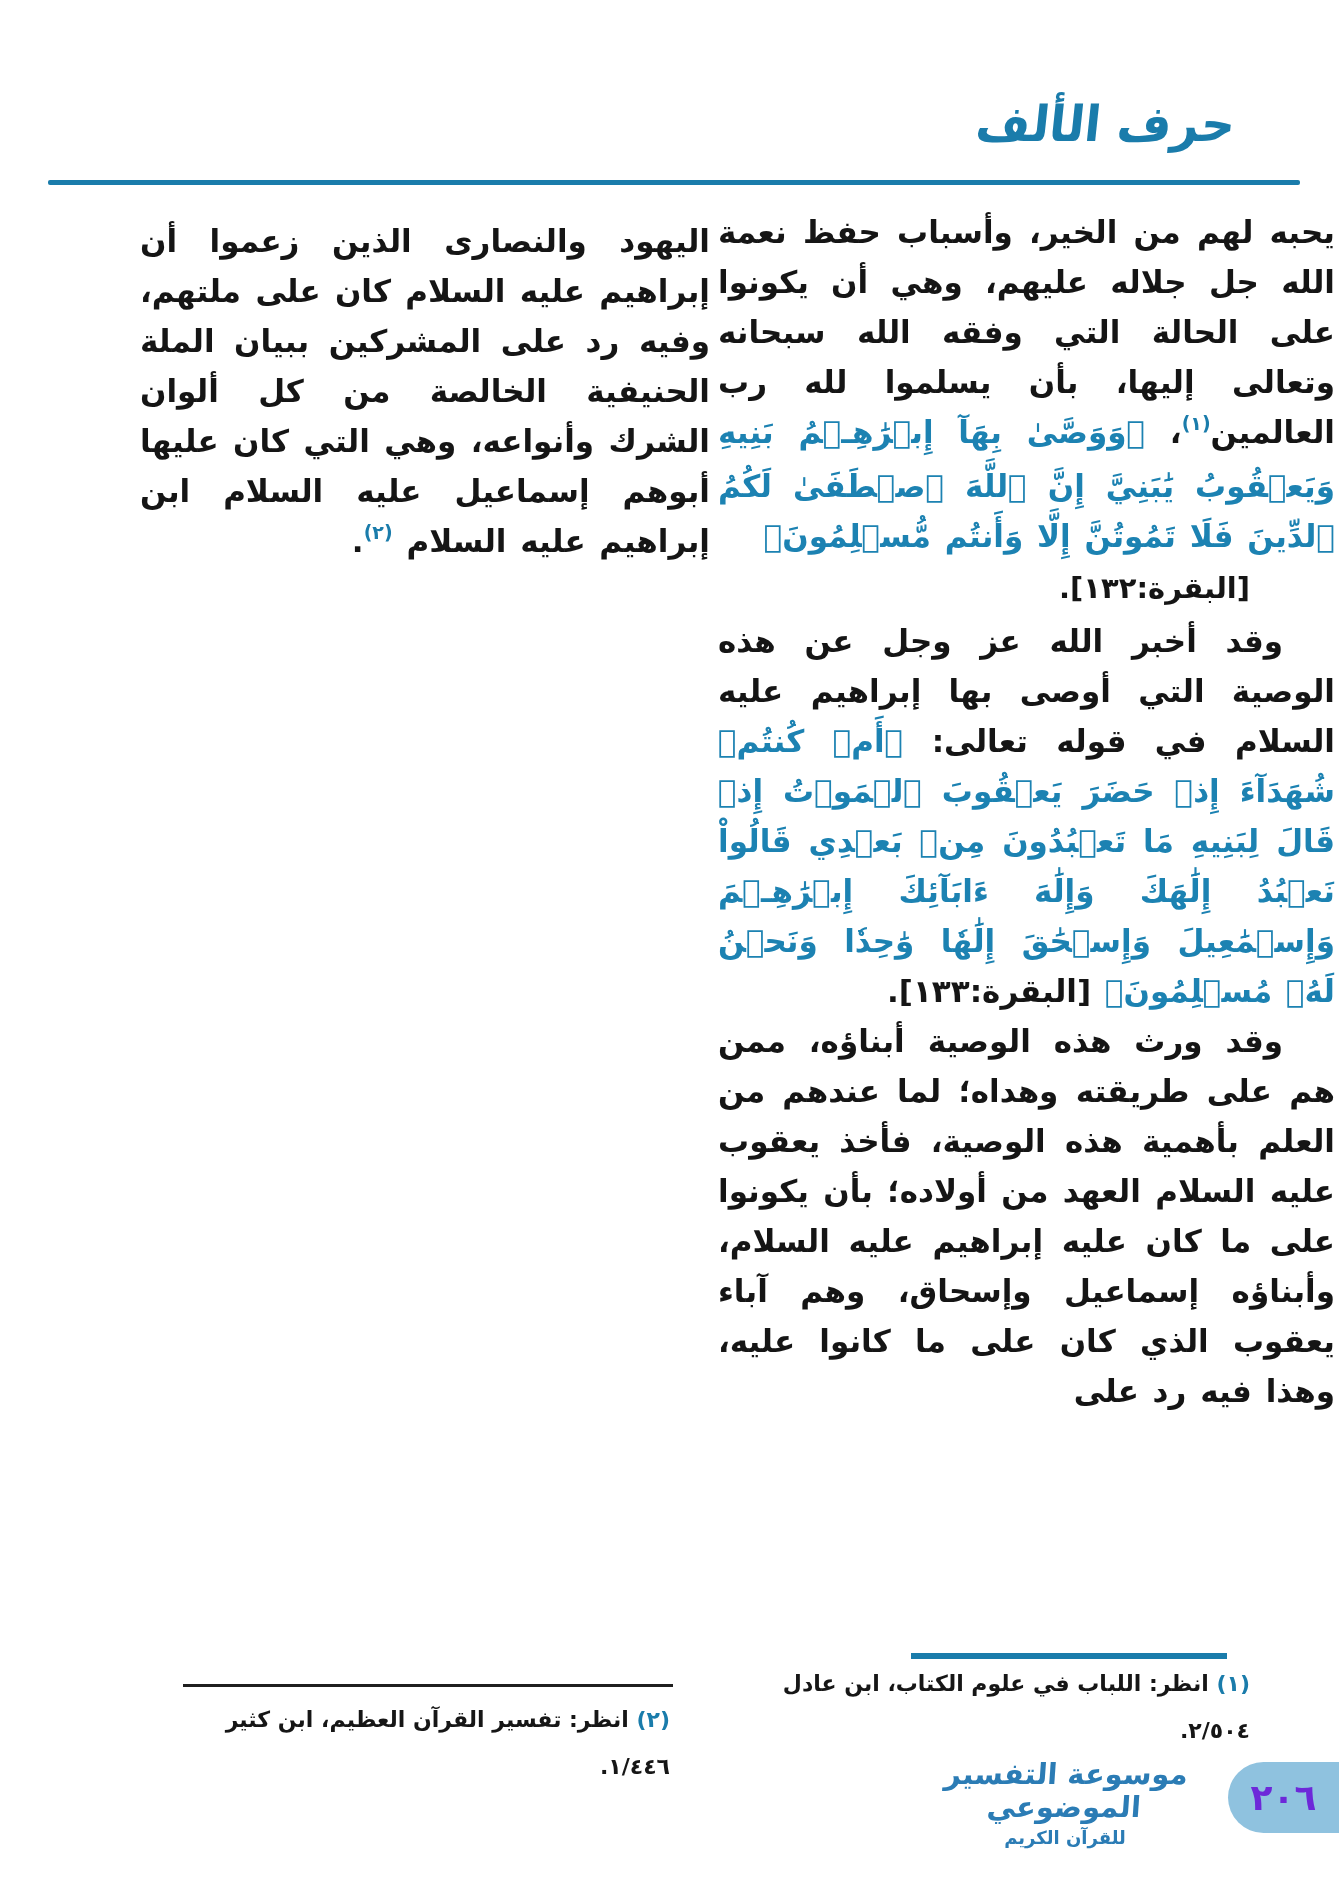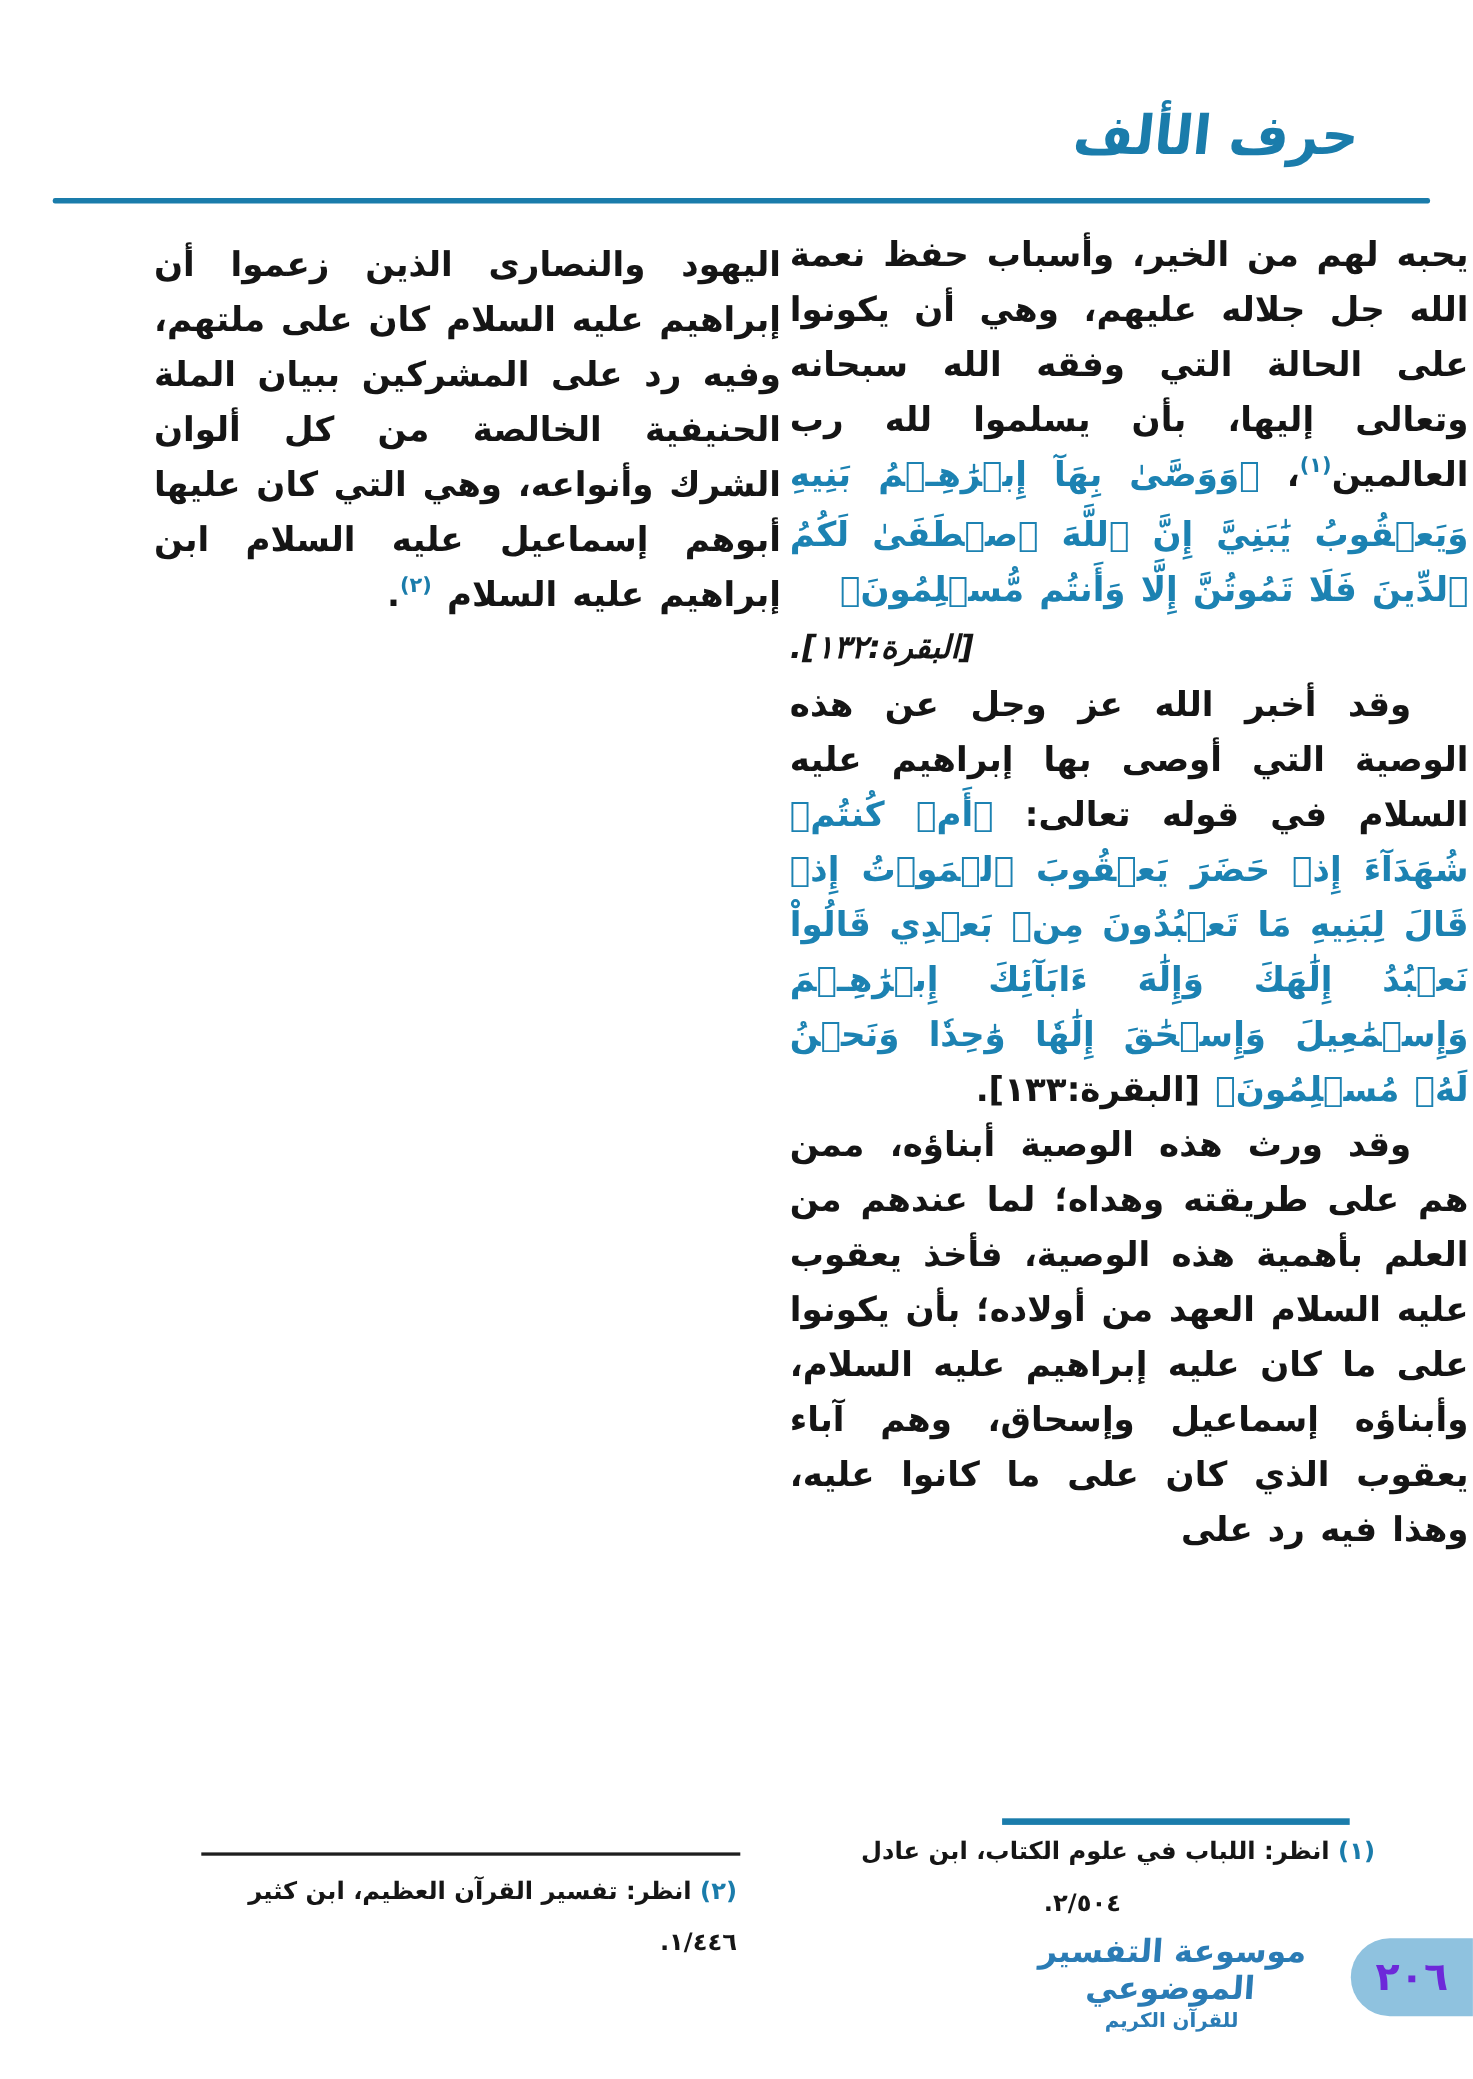--- a/index.html
+++ b/index.html
@@ -53,38 +53,38 @@
     line-height:55px;
     text-align:right;
     padding-left:0;
     padding-right:0;
     text-align:left;
     direction:rtl;
   }
   .cite-line{text-align:left;padding-left:85px;}
   .cite-line span{float:none;}
   
-  .cite-line{text-align:left;padding-right:85px;padding-left:0;font-style:italic;}
+  .cite-line{text-align:right;padding-right:85px;padding-left:0;}
 
   
   .fn-rule-1{
     position:absolute;top:1653px;left:911px;width:316px;height:6px;
     background:#1A7CAB;
   }
   .fn-rule-2{
     position:absolute;top:1684px;left:183px;width:490px;height:3px;
     background:#1f1f1f;
   }
   .footnote{
     position:absolute;
     font-size:22px;font-weight:700;color:#161616;
     line-height:47px;
   }
   .fn-1{top:1660px;left:718px;width:532px;text-align:right;}
-  .fn-1 .fn-line2{text-align:center;}
+  .fn-1 .fn-line2{}
   .fn-2{top:1696px;left:150px;width:520px;text-align:right;}
   .fn-marker{color:#1A7CAB;}
 
   
   .logo{
     position:absolute;top:1758px;left:942px;width:246px;
     color:#2B7CB5;text-align:center;font-weight:700;
   }
   .logo-line1{font-size:29px;line-height:33px;transform:skewX(-4deg);}
   .logo-line2{font-size:18px;margin-top:3px;letter-spacing:1px;}

